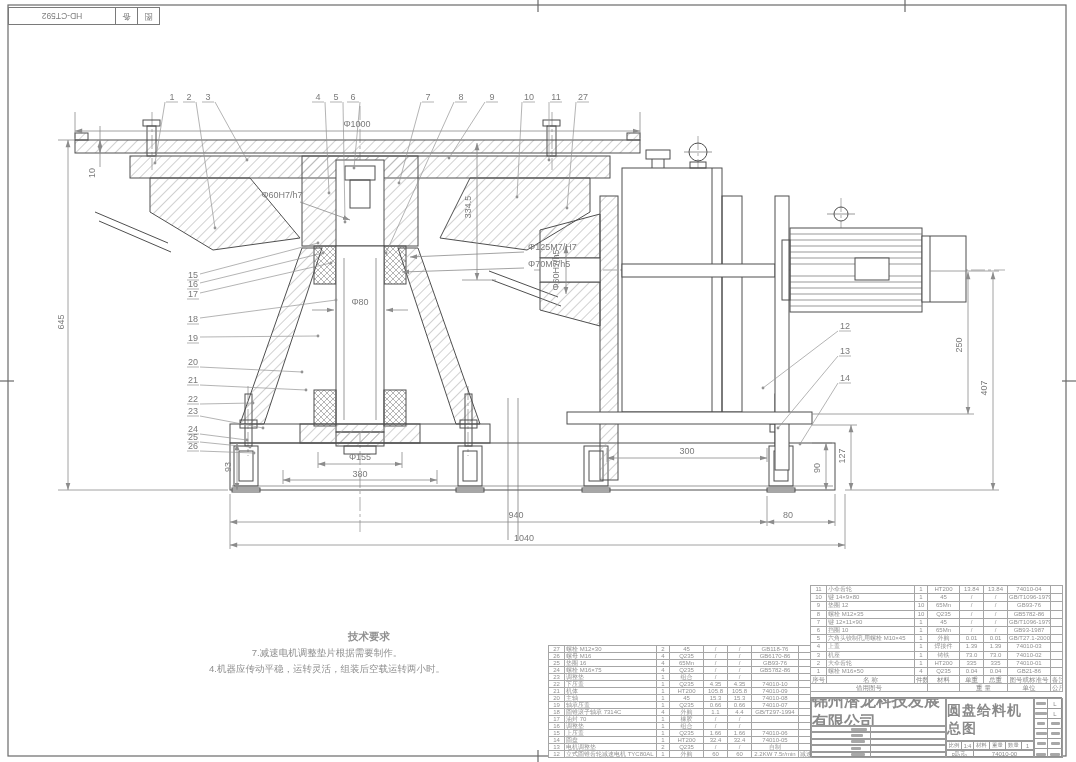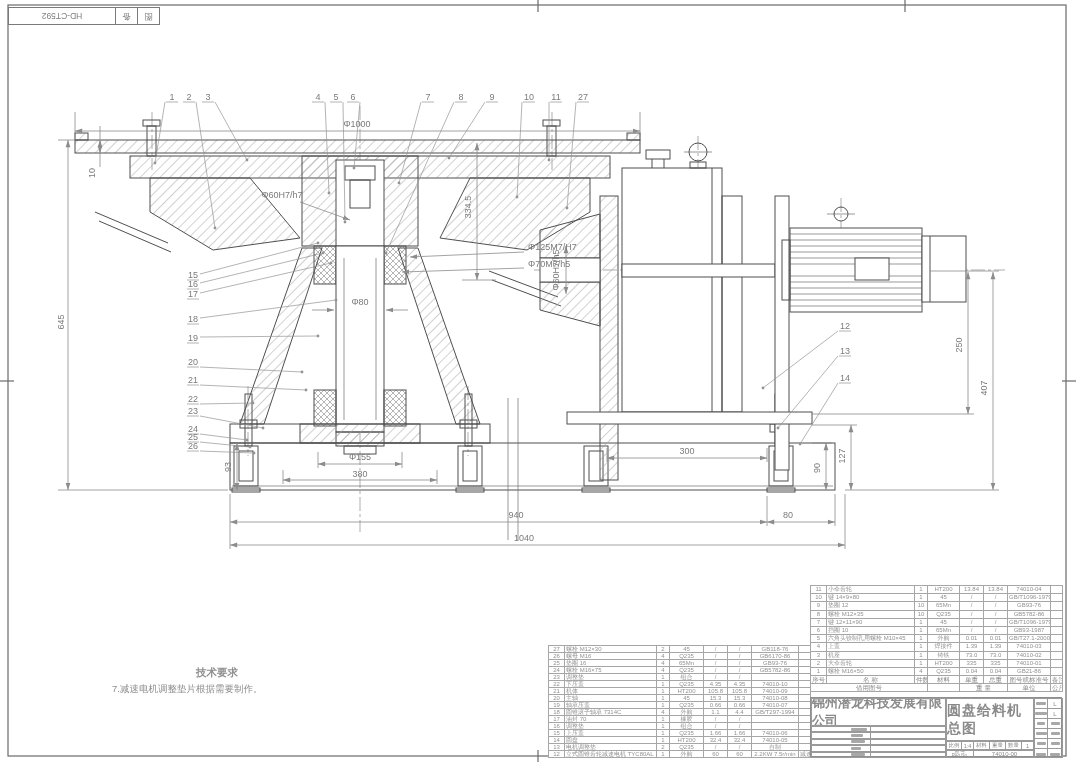--- a/index.html
+++ b/index.html
@@ -19,41 +19,41 @@
   .ldr{stroke:#949494;stroke-width:.7;fill:none;}
   .frameln{stroke:#6a6a6a;stroke-width:1.2;fill:none;}
 
   
   .corner{position:absolute;left:8px;top:7px;height:16px;display:flex;
           border:1px solid #7a7a7a;transform:rotate(180deg);color:#808080;font-size:8.5px;}
   .corner .c{display:flex;align-items:center;justify-content:center;border-left:1px solid #7a7a7a;}
   .corner .c:first-child{border-left:none;}
 
   
-  .tech{position:absolute;left:112px;top:664px;width:430px;color:#8f8f8f;
-        font-size:9.5px;line-height:16px;}
+  .tech{position:absolute;left:112px;top:628px;width:430px;color:#8f8f8f;
+        font-size:9.5px;line-height:16px;text-align:center;}
   .tech-title{margin-left:84px;font-size:10.5px;font-weight:bold;margin-bottom:1px;}
 
   
   .bom{position:absolute;border-collapse:collapse;table-layout:fixed;
        font-size:6px;color:#929292;background:#fff;}
   .bom td{border:1px solid #a6a6a6;height:6px;line-height:6px;padding:0 1px;
           overflow:hidden;white-space:nowrap;text-align:center;}
   .bom td.nm{text-align:left;}
   .bom-left{left:548px;top:645px;width:262px;}
   .bom-right{left:810px;top:585px;width:252px;}
   .bom-right td{height:7.2px;line-height:7px;}
   .bom tr.hdr td{font-size:6.5px;color:#8a8a8a;}
 
   
   .tblock{position:absolute;left:810px;top:697px;width:252px;height:60px;
           border:1px solid #8f8f8f;box-sizing:border-box;background:#fff;color:#8a8a8a;}
   .tb{position:absolute;box-sizing:border-box;border:1px solid #9a9a9a;
       display:flex;align-items:center;justify-content:center;overflow:hidden;}
-  .company{left:0;top:0;width:135px;height:28px;font-size:13px;font-weight:bold;letter-spacing:0;}
+  .company{left:0;top:0;width:135px;height:28px;font-size:16px;font-weight:bold;letter-spacing:0;}
   .dtitle{left:135px;top:0;width:88px;height:43px;font-size:14px;font-weight:bold;letter-spacing:1px;}
   .sigrow{left:0;width:135px;height:6.4px;}
   .sig-split{position:absolute;left:58px;top:0;bottom:0;border-left:1px solid #9a9a9a;}
   .blob{background:#a8a8a8;height:3px;border-radius:1px;display:inline-block;}
   .scell{font-size:5.5px;border-left:1px solid #9a9a9a;height:100%;display:flex;
          align-items:center;justify-content:center;flex:none;box-sizing:border-box;}
   .regl{font-size:4.5px;line-height:4.5px;flex-direction:column;}
   .edge{left:223px;top:0;width:29px;height:60px;padding:0;display:block;}
   .edge .er{display:flex;height:10px;box-sizing:border-box;border-bottom:1px solid #9a9a9a;}
   .edge .er div{box-sizing:border-box;display:flex;align-items:center;justify-content:center;font-size:6px;}
@@ -364,20 +364,21 @@
 <div class="corner">
   <div class="c" style="width:21px">图</div>
   <div class="c" style="width:21px">备</div>
   <div class="c" style="width:106px">HD-CT592</div>
 </div>
 
 <div class="tech">
   <div class="tech-title">技术要求</div>
   <div id="tech-items">
       <div>7.减速电机调整垫片根据需要制作。</div>
+      <div>4.机器应传动平稳，运转灵活，组装后空载运转两小时。</div>
     </div>
 </div>
 
 <table class="bom bom-left">
   <colgroup>
       <col style="width:16px">
       <col style="width:92px">
       <col style="width:13px">
       <col style="width:34px">
       <col style="width:24px">

